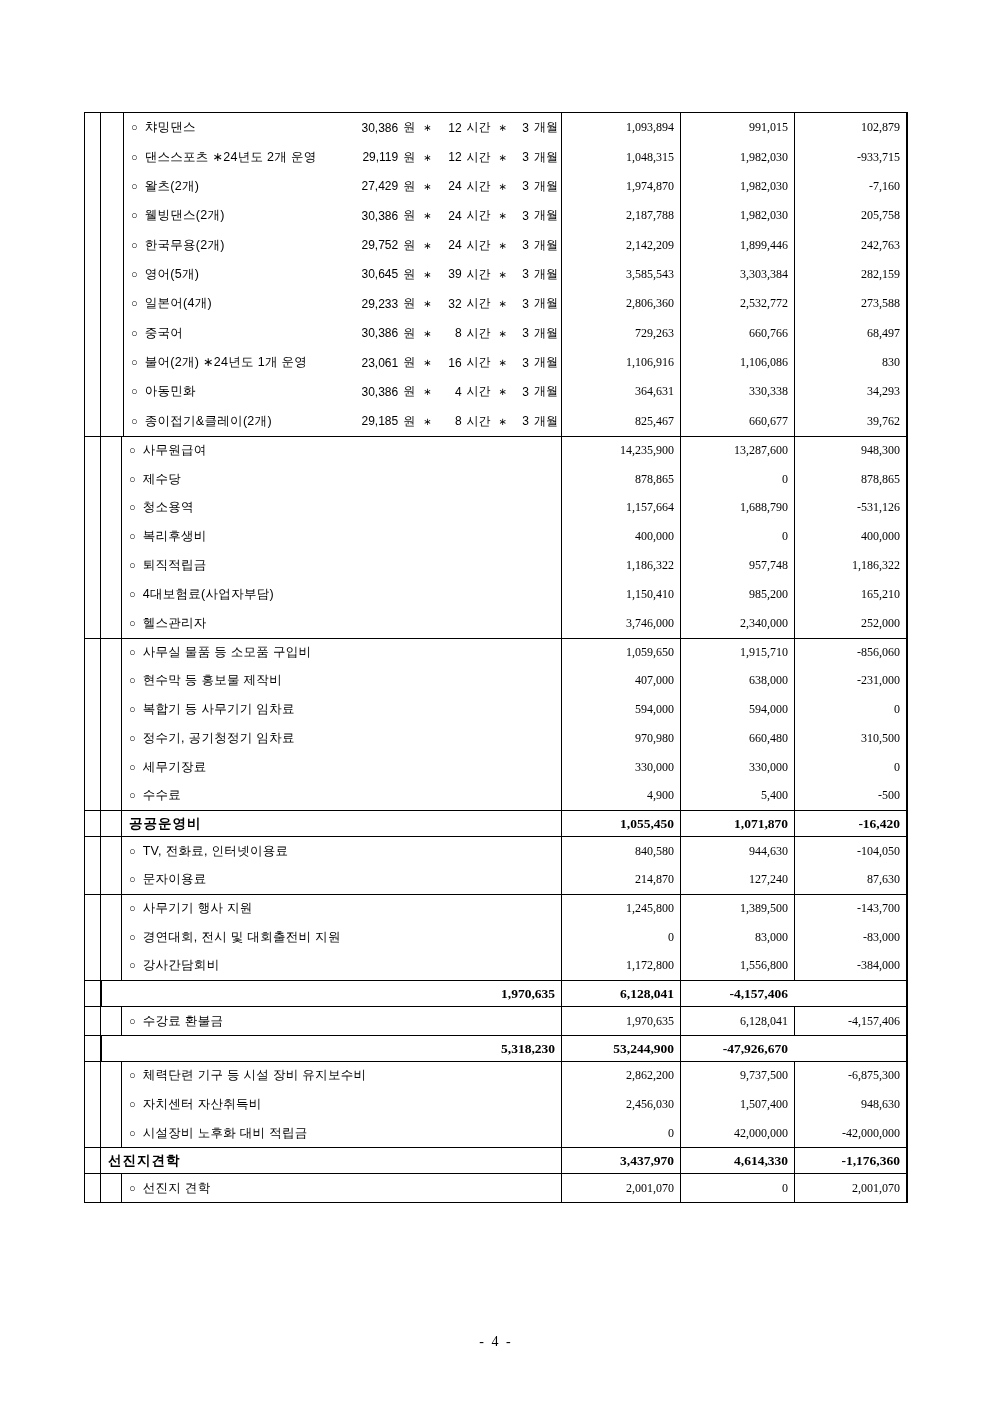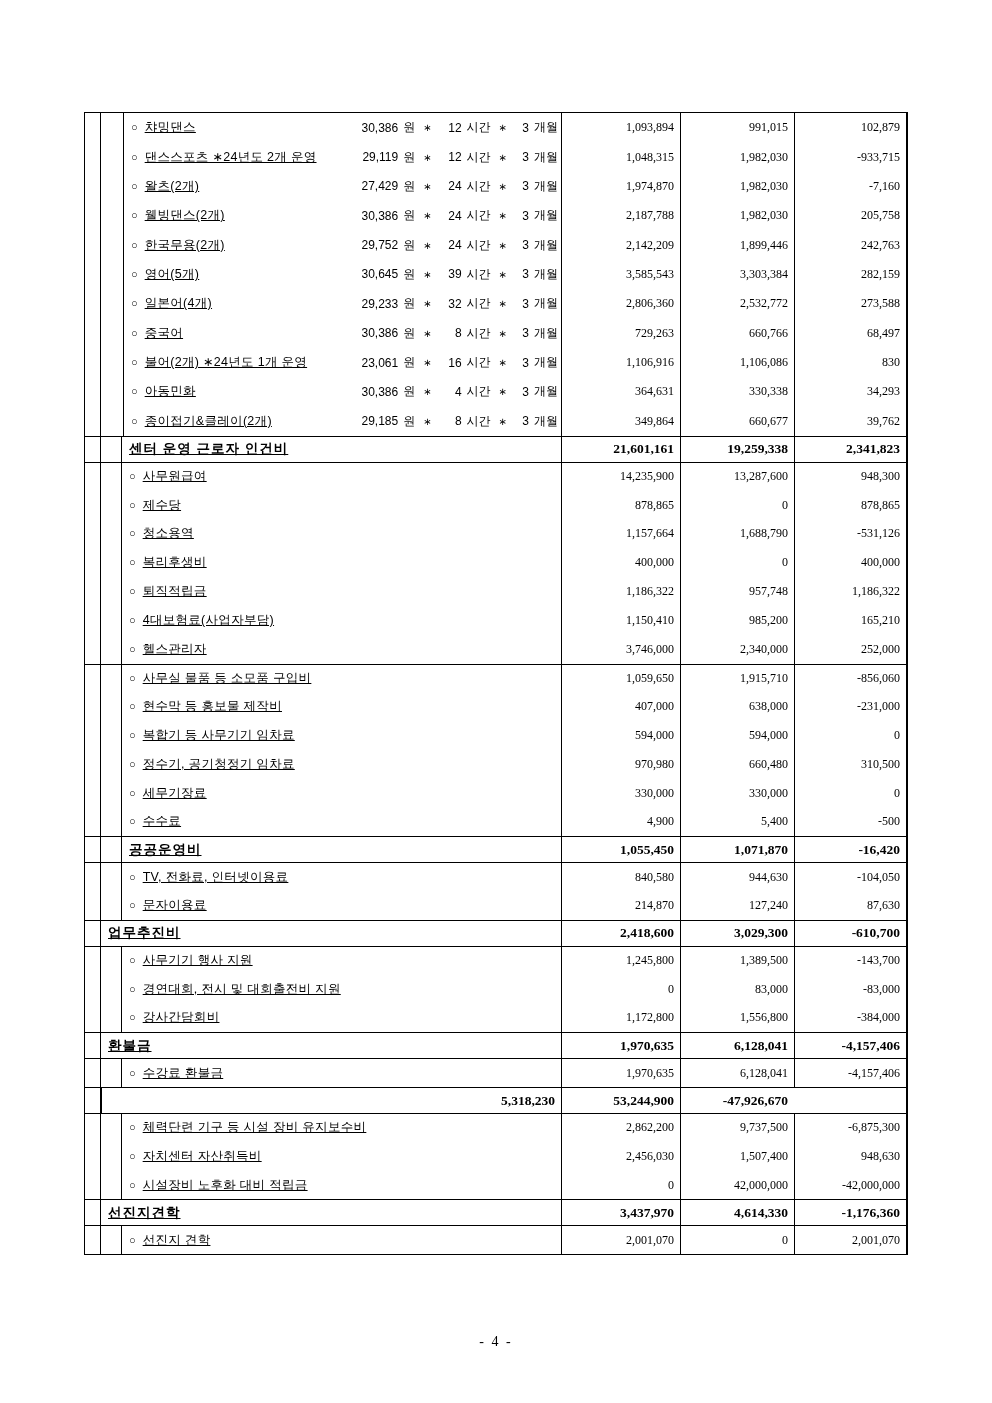--- a/index.html
+++ b/index.html
@@ -16,21 +16,21 @@
   .r-h1,.r-h2{height:26px;}
   .cell{box-sizing:border-box;display:flex;align-items:center;overflow:hidden;}
   .c-narrow{border-right:1px solid #000;}
   .c-main{position:relative;}
   .inner{height:100%;display:flex;align-items:center;flex:1;box-sizing:border-box;
          border-left:1px solid #000;padding-left:7px;}
   .ind-class{margin-left:22px;}
   .ind-l2{margin-left:20px;}
   .ind-item{margin-left:20px;}
   .r-h1 .c-main{padding-left:7px;}
-  .lbl{font-size:12.5px;letter-spacing:0.3px;white-space:nowrap;text-decoration:underline;}
+  .lbl{font-size:12.5px;letter-spacing:0.3px;white-space:nowrap;}
   .r-h1 .lbl,.r-h2 .lbl{font-weight:bold;font-size:13.5px;letter-spacing:1px;}
   .bullet{font-size:11px;margin-right:7px;position:relative;top:-0.5px;}
   .calc{margin-left:auto;display:flex;align-items:center;font-size:12px;
         padding-right:3px;white-space:nowrap;justify-content:flex-end;}
   .calc .num{text-align:right;display:inline-block;}
   .calc .price{width:50px;}
   .calc .hrs{width:22px;}
   .calc .mon{width:14px;}
   .calc .unit{margin-left:5px;}
   .calc .op{margin:0 8px;font-size:10px;}
@@ -276,34 +276,23 @@
               <span class="unit">원</span>
               <span class="op">∗</span>
               <span class="num hrs">8</span>
               <span class="unit">시간</span>
               <span class="op">∗</span>
               <span class="num mon">3</span>
               <span class="unit">개월</span>
             </div>
           </div>
         </div>
-        <div class="cell c-num">349,864</div>
+        <div class="cell c-num">825,467</div>
         <div class="cell c-num">660,677</div>
         <div class="cell c-num">39,762</div>
-      </div>
-      <div class="row r-h2 bt">
-        <div class="cell c-narrow"></div>
-        <div class="cell c-main">
-          <div class="inner ind-l2 noline2">
-            <span class="lbl">센터 운영 근로자 인건비</span>
-          </div>
-        </div>
-        <div class="cell c-num">21,601,161</div>
-        <div class="cell c-num">19,259,338</div>
-        <div class="cell c-num">2,341,823</div>
       </div>
       <div class="row r-item bt">
         <div class="cell c-narrow"></div>
         <div class="cell c-main">
           <div class="inner ind-item">
             <span class="bullet">○</span>
             <span class="lbl">사무원급여</span>
           </div>
         </div>
         <div class="cell c-num">14,235,900</div>
@@ -482,29 +471,20 @@
         <div class="cell c-main">
           <div class="inner ind-item">
             <span class="bullet">○</span>
             <span class="lbl">문자이용료</span>
           </div>
         </div>
         <div class="cell c-num">214,870</div>
         <div class="cell c-num">127,240</div>
         <div class="cell c-num">87,630</div>
       </div>
-      <div class="row r-h1 bt">
-        <div class="cell c-narrow"></div>
-        <div class="cell c-main">
-          <span class="lbl">업무추진비</span>
-        </div>
-        <div class="cell c-num">2,418,600</div>
-        <div class="cell c-num">3,029,300</div>
-        <div class="cell c-num">-610,700</div>
-      </div>
       <div class="row r-item bt">
         <div class="cell c-narrow"></div>
         <div class="cell c-main">
           <div class="inner ind-item">
             <span class="bullet">○</span>
             <span class="lbl">사무기기 행사 지원</span>
           </div>
         </div>
         <div class="cell c-num">1,245,800</div>
         <div class="cell c-num">1,389,500</div>
@@ -529,23 +509,20 @@
             <span class="bullet">○</span>
             <span class="lbl">강사간담회비</span>
           </div>
         </div>
         <div class="cell c-num">1,172,800</div>
         <div class="cell c-num">1,556,800</div>
         <div class="cell c-num">-384,000</div>
       </div>
       <div class="row r-h1 bt">
         <div class="cell c-narrow"></div>
-        <div class="cell c-main">
-          <span class="lbl">환불금</span>
-        </div>
         <div class="cell c-num">1,970,635</div>
         <div class="cell c-num">6,128,041</div>
         <div class="cell c-num">-4,157,406</div>
       </div>
       <div class="row r-item bt">
         <div class="cell c-narrow"></div>
         <div class="cell c-main">
           <div class="inner ind-item">
             <span class="bullet">○</span>
             <span class="lbl">수강료 환불금</span>

